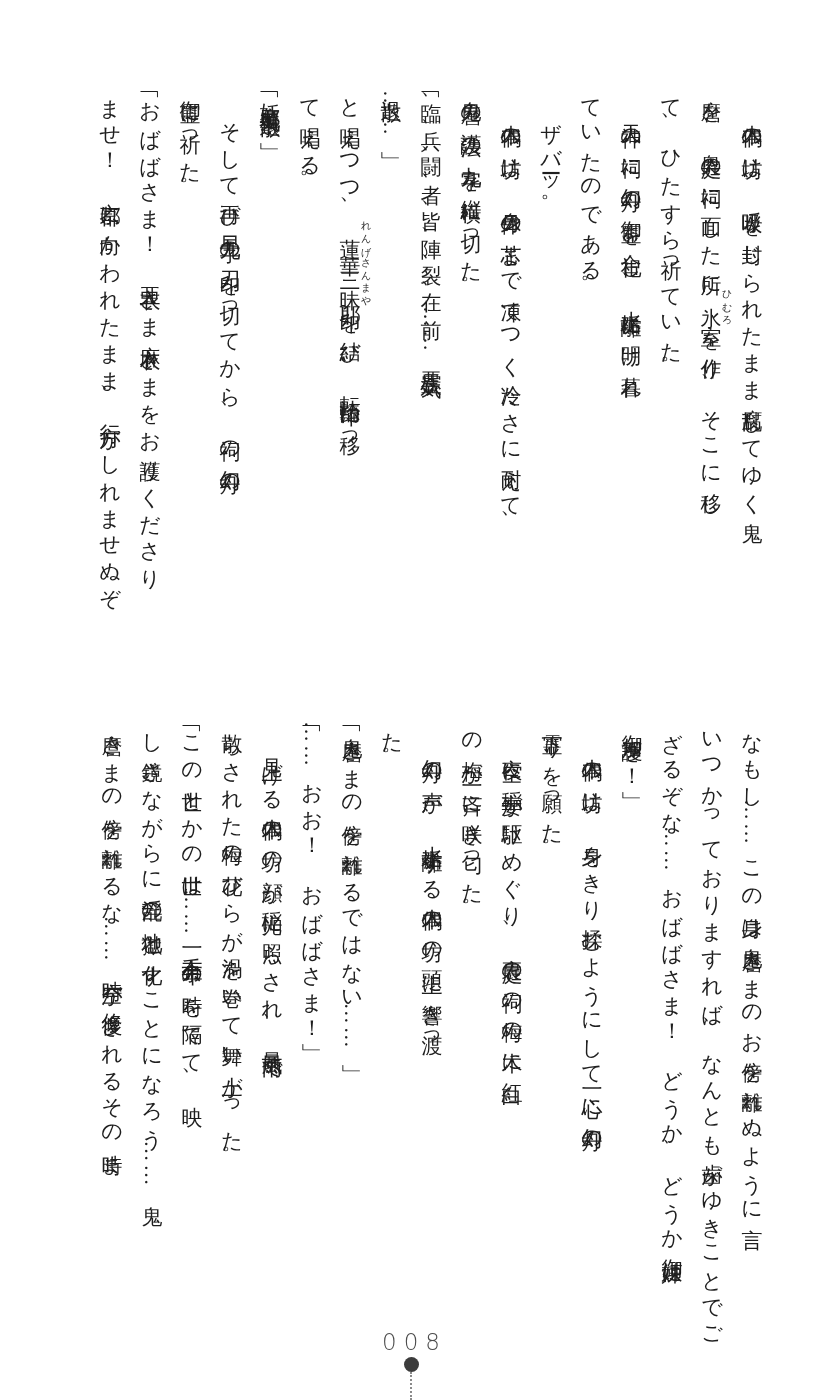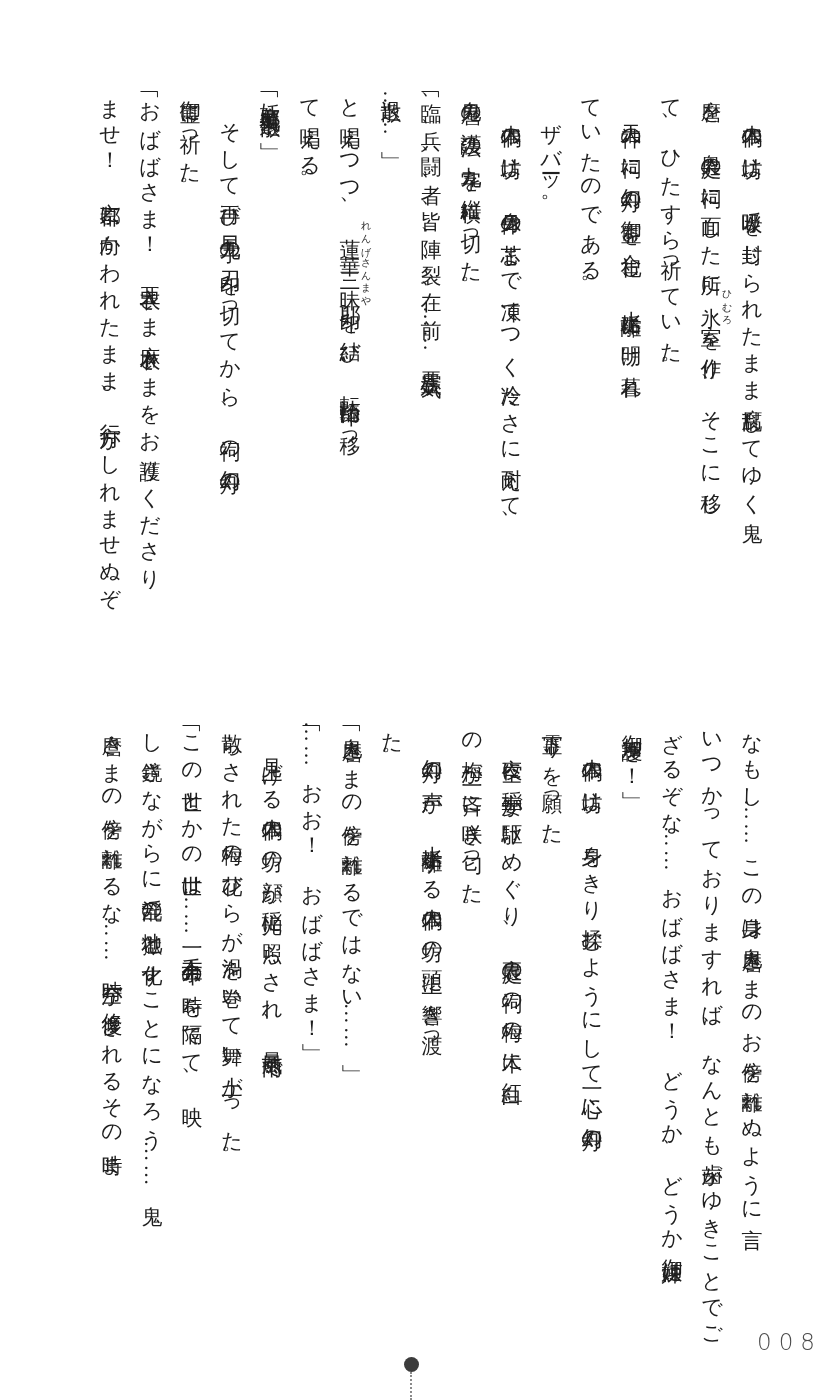--- a/index.html
+++ b/index.html
@@ -53,21 +53,20 @@
     text-align: center;
   }
   .pagenum {
     font-family: "DejaVu Sans", "Liberation Sans", sans-serif;
     font-weight: 300;
     font-size: 23px;
     letter-spacing: 7px;
     padding-left: 7px; 
     color: #4c4c4c;
     line-height: 24px;
-    text-align: right;
   }
   .ornament {
     position: relative;
     margin-top: 3px;
     height: 43px;
   }
   .ornament-dot {
     width: 15px;
     height: 15px;
     border-radius: 50%;

